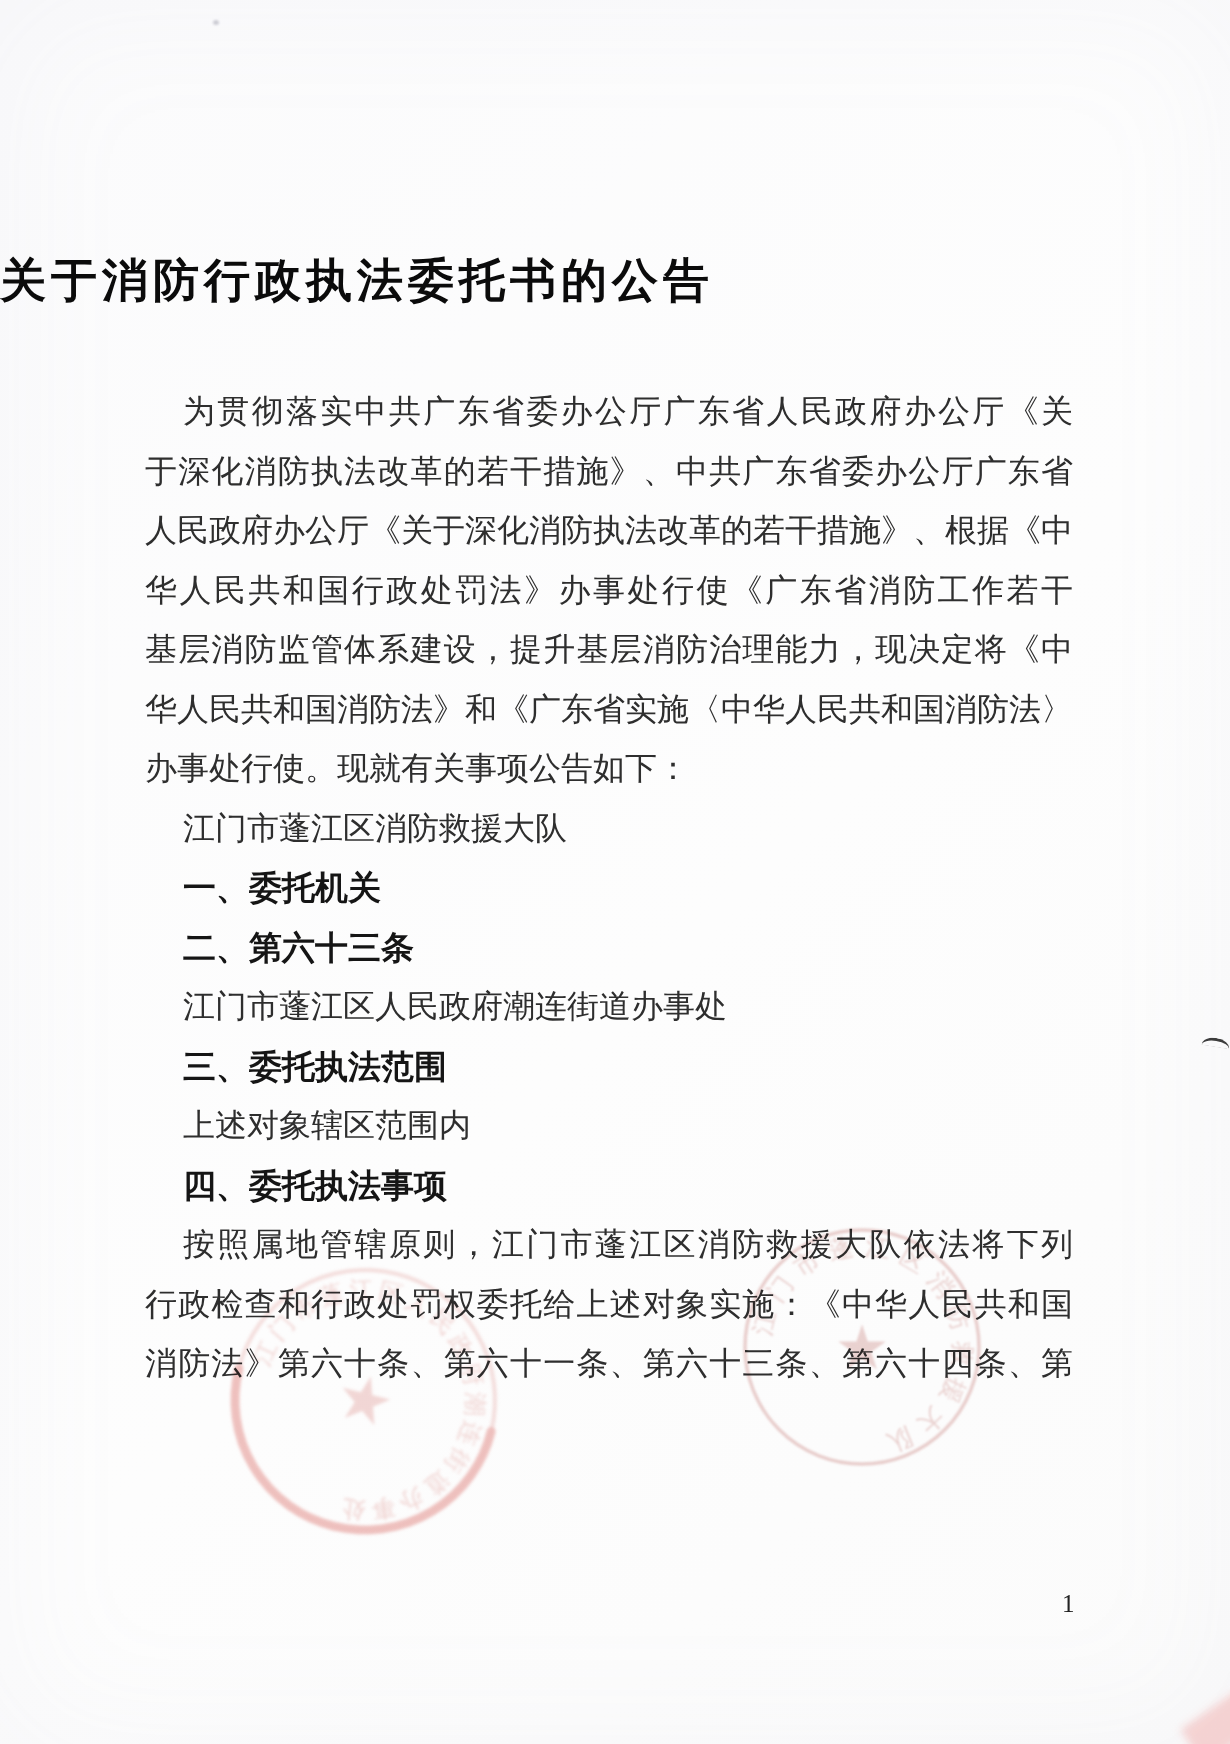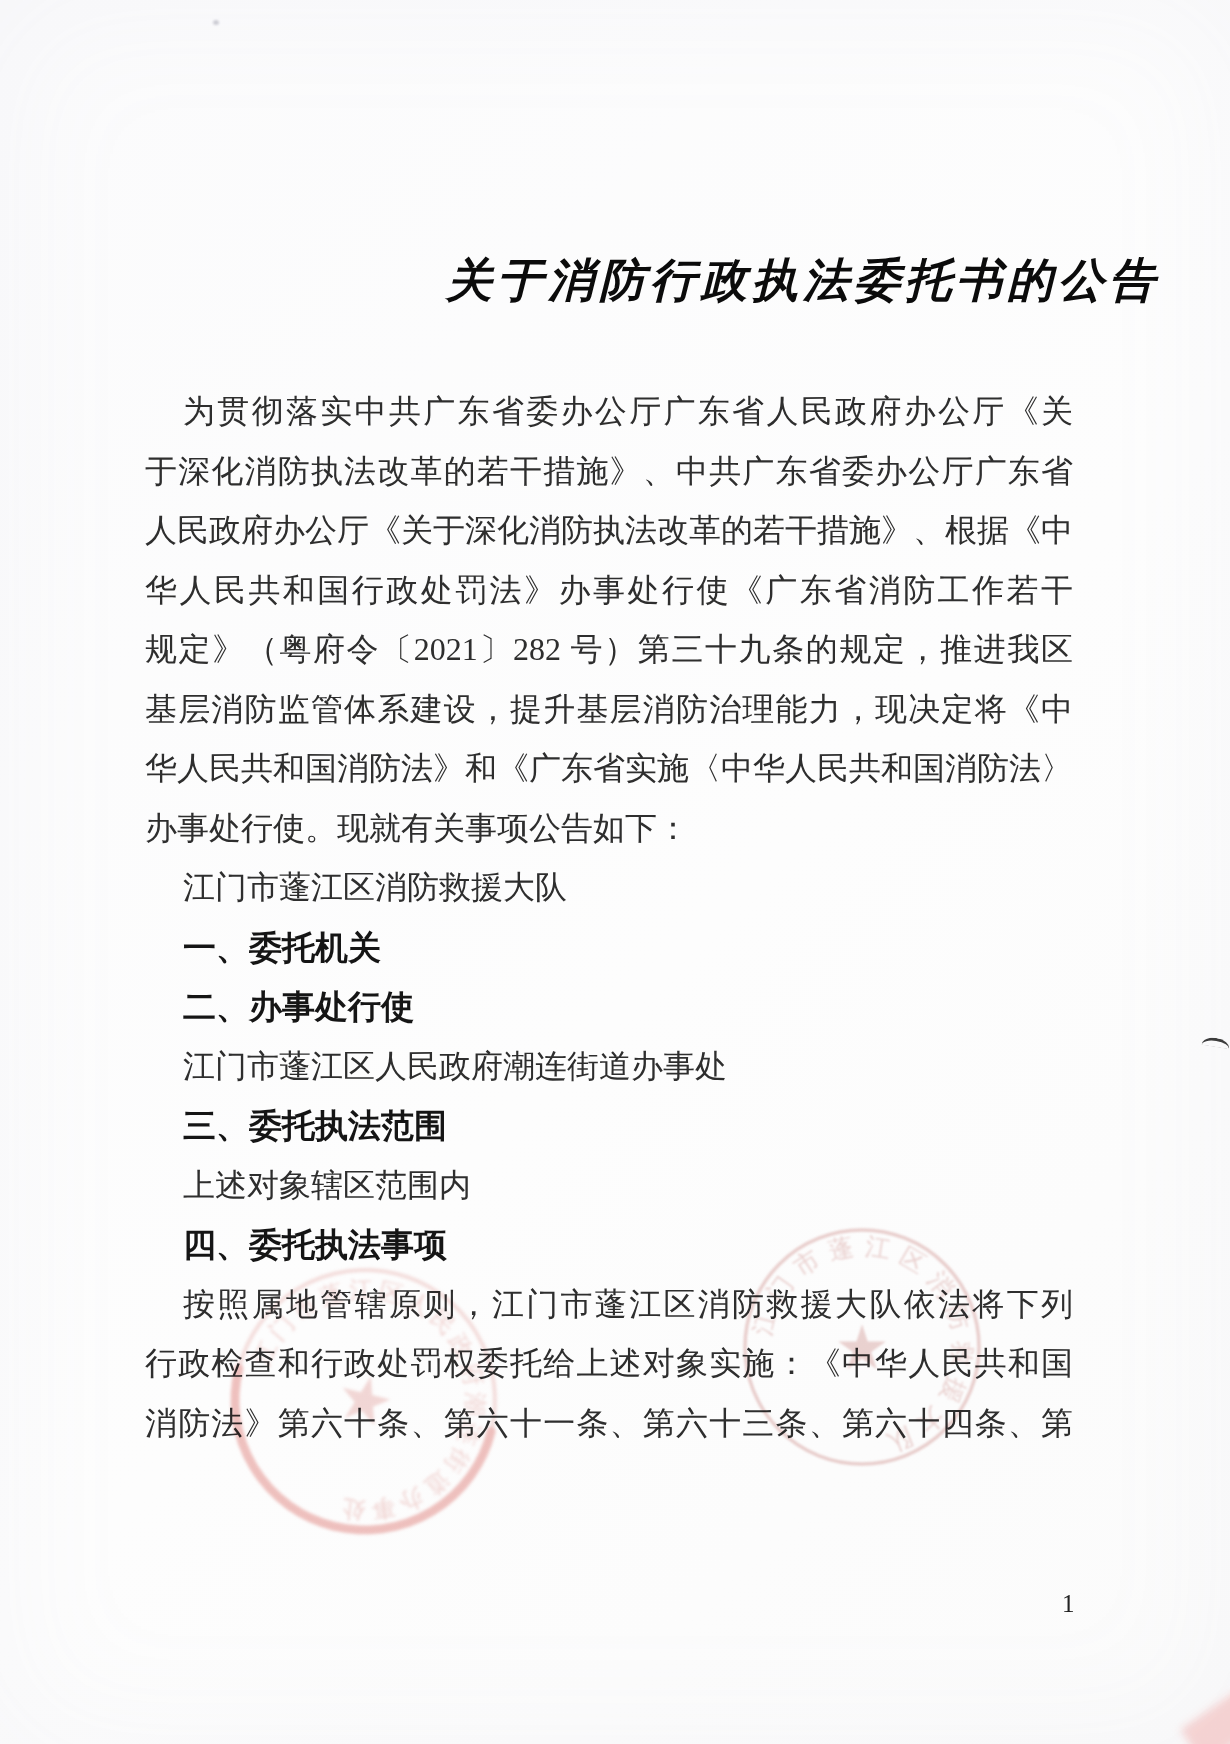--- a/index.html
+++ b/index.html
@@ -7,23 +7,23 @@
     width:1230px;height:1744px;position:relative;overflow:hidden;
     background:linear-gradient(135deg,#fbfbfc 0%,#fdfdfd 55%,#fbfbfb 100%);
     font-family:"Liberation Serif", serif;
   }
   .page{
     position:absolute;inset:0;
     box-shadow:inset 0 0 140px rgba(165,175,195,0.07);
   }
   .doc-title{
     position:absolute;top:250px;left:0;width:1160px;
-    text-align:right;
+    text-align:left;
     font-family:"Liberation Sans", sans-serif;
-    font-weight:800;font-size:46px;letter-spacing:5px;color:#0b0b0b;font-style:italic;
+    font-weight:800;font-size:46px;letter-spacing:5px;color:#0b0b0b;
   }
   .body-text{
     position:absolute;left:145px;top:382px;width:928px;
     font-size:32px;line-height:59.5px;color:#2e2e2e;
   }
   .ln{height:59.5px;white-space:nowrap;}
   .ln.j{white-space:normal;text-align:justify;text-align-last:justify;}
   .ln.i{text-indent:38px;}
   .ln.hd{
     font-family:"Liberation Sans", sans-serif;
@@ -60,27 +60,26 @@
 
 <div class="page">
 
   <div class="doc-title">关于消防行政执法委托书的公告</div>
 
   <div class="body-text">
     <div class="ln j i">为贯彻落实中共广东省委办公厅广东省人民政府办公厅《关</div>
     <div class="ln j">于深化消防执法改革的若干措施》、中共广东省委办公厅广东省</div>
     <div class="ln j">人民政府办公厅《关于深化消防执法改革的若干措施》、根据《中</div>
     <div class="ln j">华人民共和国行政处罚法》办事处行使《广东省消防工作若干</div>
-    <div class="ln j">规定》（粤府令〔2021〕282 号）第三十九条的规定，推进我区</div>
     <div class="ln j">基层消防监管体系建设，提升基层消防治理能力，现决定将《中</div>
     <div class="ln j">华人民共和国消防法》和《广东省实施〈中华人民共和国消防法〉</div>
     <div class="ln">办事处行使。现就有关事项公告如下：</div>
     <div class="ln i">江门市蓬江区消防救援大队</div>
     <div class="ln hd i">一、委托机关</div>
-    <div class="ln hd i">二、办事处行使</div>
+    <div class="ln hd i">二、第六十三条</div>
     <div class="ln i">江门市蓬江区人民政府潮连街道办事处</div>
     <div class="ln hd i">三、委托执法范围</div>
     <div class="ln i">上述对象辖区范围内</div>
     <div class="ln hd i">四、委托执法事项</div>
     <div class="ln j i">按照属地管辖原则，江门市蓬江区消防救援大队依法将下列</div>
     <div class="ln j">行政检查和行政处罚权委托给上述对象实施：《中华人民共和国</div>
     <div class="ln j">消防法》第六十条、第六十一条、第六十三条、第六十四条、第</div>
   </div>
 
   <svg class="seal seal-a" width="260" height="260" viewBox="0 0 260 260">

